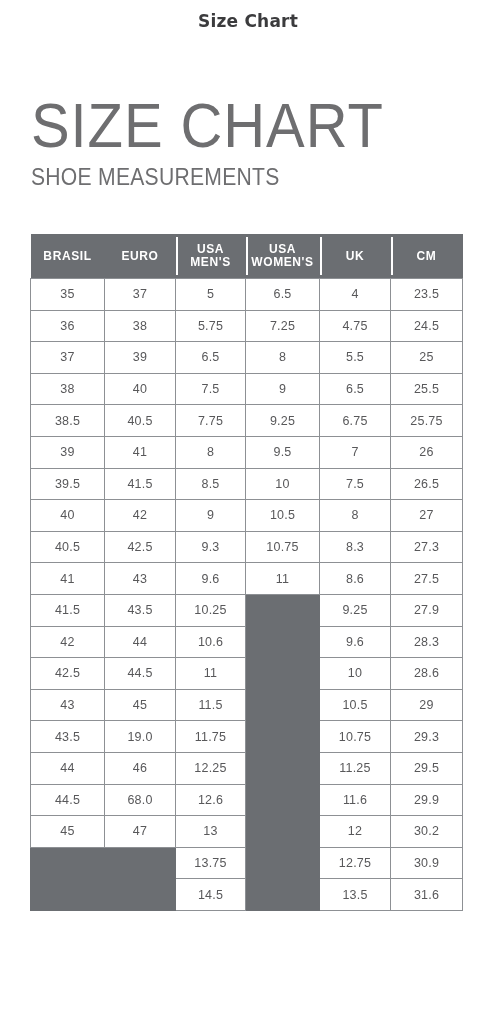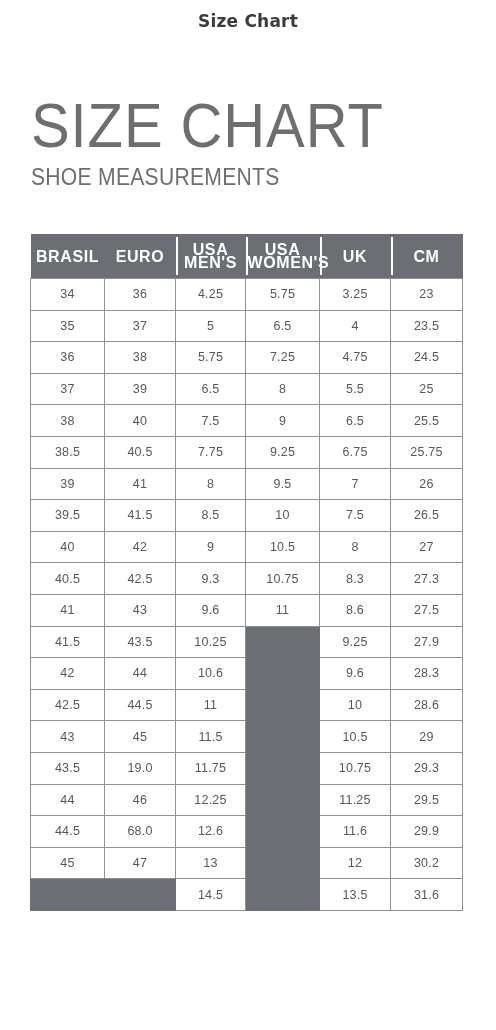--- a/index.html
+++ b/index.html
@@ -78,21 +78,21 @@
     vertical-align: middle;
     font-family: "Liberation Sans Narrow", "Liberation Sans", sans-serif;
   }
   
   thead tr {
     background: #6b6e72;
   }
   thead th {
     height: 44px;
     color: #ffffff;
-    font-size: 16px;
+    font-size: 12px;
     font-weight: bold;
     letter-spacing: 0.6px;
     line-height: 13px;
     padding: 0 2px;
     border: none;
     position: relative;
   }
   thead th.sep::before {
     content: "";
     position: absolute;
@@ -168,28 +168,20 @@
           <th class="sep">
             <span class="two-line">UK</span>
           </th>
           <th class="sep">
             <span class="two-line">CM</span>
           </th>
         </tr>
     </thead>
     <tbody id="body-rows">
         <tr>
-          <td>34</td>
-          <td>36</td>
-          <td>4.25</td>
-          <td>5.75</td>
-          <td>3.25</td>
-          <td>23</td>
-        </tr>
-        <tr>
           <td>35</td>
           <td>37</td>
           <td>5</td>
           <td>6.5</td>
           <td>4</td>
           <td>23.5</td>
         </tr>
         <tr>
           <td>36</td>
           <td>38</td>
@@ -322,20 +314,28 @@
           <td>45</td>
           <td>47</td>
           <td>13</td>
           <td class="empty"></td>
           <td>12</td>
           <td>30.2</td>
         </tr>
         <tr>
           <td class="empty"></td>
           <td class="empty"></td>
+          <td>13.75</td>
+          <td class="empty"></td>
+          <td>12.75</td>
+          <td>30.9</td>
+        </tr>
+        <tr>
+          <td class="empty"></td>
+          <td class="empty"></td>
           <td>14.5</td>
           <td class="empty"></td>
           <td>13.5</td>
           <td>31.6</td>
         </tr>
       </tbody>
   </table>
 </div>
 
 </body></html>

